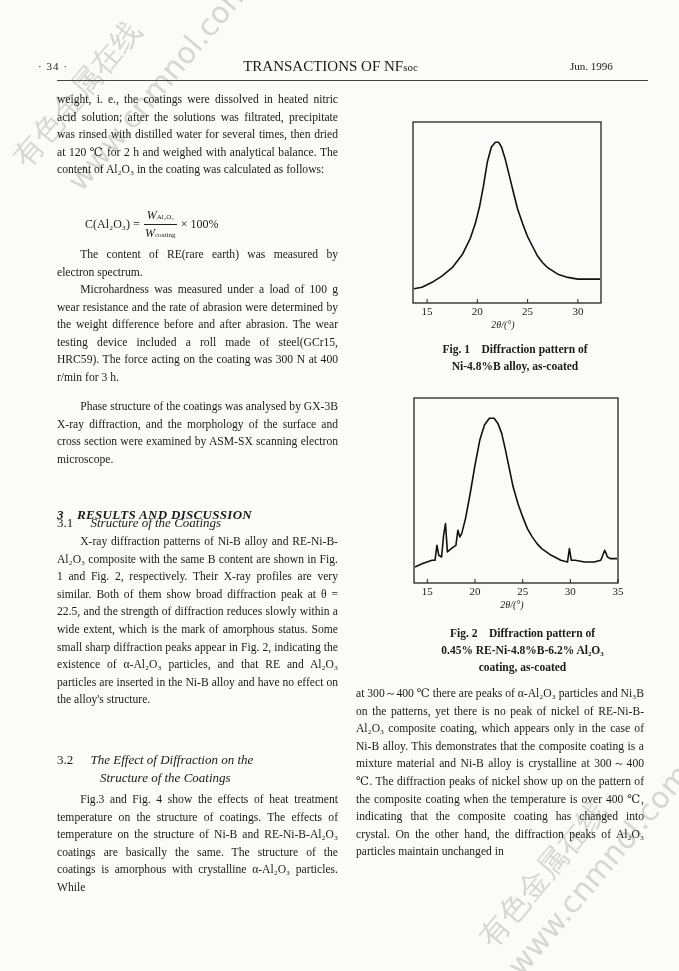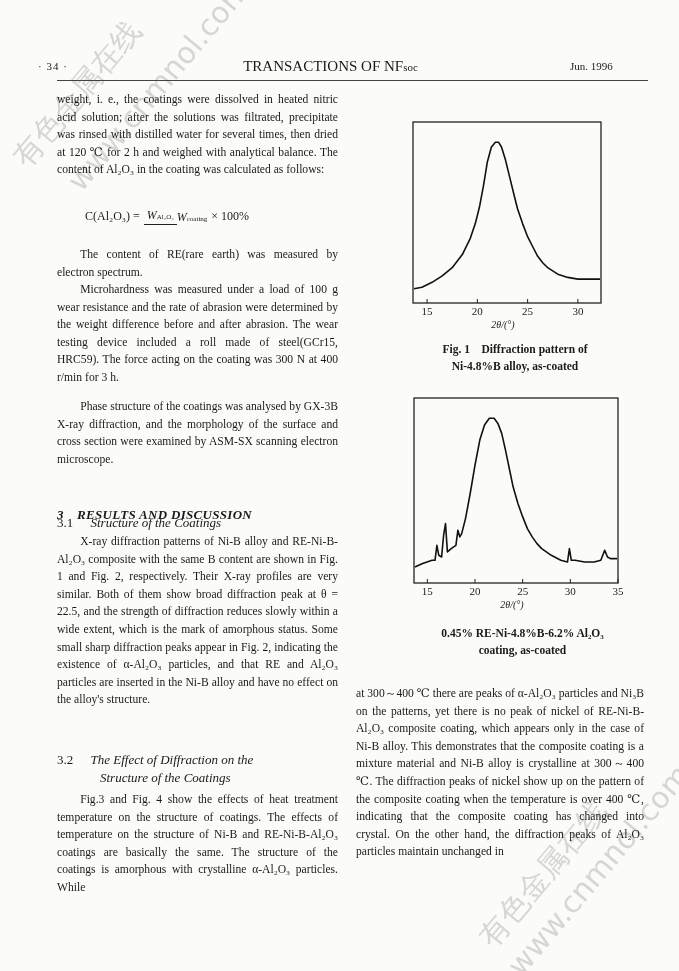--- a/index.html
+++ b/index.html
@@ -10,21 +10,21 @@
   .hdr-title { left:0; width:661px; top:58px; text-align:center; font-size:15px; }
   .hdr-title .sc { font-size:11px; }
   .hdr-date { left:570px; top:60px; font-size:11px; }
   .hdr-rule { left:57px; top:80px; width:591px; height:1px; background:#444; }
   .col { position:absolute; font-size:11.6px; line-height:17.6px; text-align:justify; }
   .col p { margin:0; }
   .ind { text-indent:2em; }
   .left { left:57px; width:281px; }
   .right { left:356px; width:288px; }
   .formula { left:85px; top:208px; font-size:12px; display:flex; align-items:center; gap:0; }
-  .frac { display:inline-flex; flex-direction:row; align-items:center; margin:0 4px; }
+  .frac { display:inline-flex; flex-direction:column; align-items:center; margin:0 4px; }
   .frac .num { border-bottom:1px solid #222; padding:0 3px 1px; font-style:italic; }
   .frac .den { padding-top:1px; font-style:italic; }
   .frac .ss { font-size:7px; font-style:normal; }
   .sec { position:absolute; left:57px; font-size:13px; font-weight:bold; letter-spacing:0.3px; }
   .subsec { position:absolute; font-size:13px; }
   .subsec i { font-style:italic; }
   .figcap { position:absolute; text-align:center; font-size:11.5px; font-weight:bold; line-height:17px; }
   svg text { font-family:"Liberation Serif", serif; }
   .wm { position:absolute; color:rgba(120,120,120,0.28); font-family:"DejaVu Sans", sans-serif; font-size:30px; transform-origin:left top; white-space:nowrap; pointer-events:none; }
 </style>
@@ -191,19 +191,20 @@
     <circle cx="175.10280373831776" cy="172.3" r="0.01" fill="none"></circle>
     <circle cx="184.6355140186916" cy="173.97" r="0.01" fill="none"></circle>
     <circle cx="194.16822429906543" cy="173.97" r="0.01" fill="none"></circle>
     <circle cx="200.84112149532712" cy="172.3" r="0.01" fill="none"></circle>
     <circle cx="204.65420560747665" cy="162.28" r="0.01" fill="none"></circle>
     <circle cx="207.51401869158877" cy="168.96" r="0.01" fill="none"></circle>
     <circle cx="210.37383177570095" cy="170.63" r="0.01" fill="none"></circle>
     <circle cx="217.0467289719626" cy="170.63" r="0.01" fill="none"></circle>
   </svg>
 <div class="figcap" style="left:390px; top:625px; width:265px;">
+  <div>Fig. 2　Diffraction pattern of</div>
   <div>0.45% RE-Ni-4.8%B-6.2% Al₂O₃</div>
   <div>coating, as-coated</div>
 </div>
 
 <div class="col right" style="top:685px;">
     <p>at 300～400 ℃ there are peaks of α-Al₂O₃ particles and Ni₃B on the patterns, yet there is no peak of nickel of RE-Ni-B-Al₂O₃ composite coating, which appears only in the case of Ni-B alloy. This demonstrates that the composite coating is a mixture material and Ni-B alloy is crystalline at 300～400 ℃. The diffraction peaks of nickel show up on the pattern of the composite coating when the temperature is over 400 ℃, indicating that the composite coating has changed into crystal. On the other hand, the diffraction peaks of Al₂O₃ particles maintain unchanged in</p>
   </div>
 
 </body></html>

